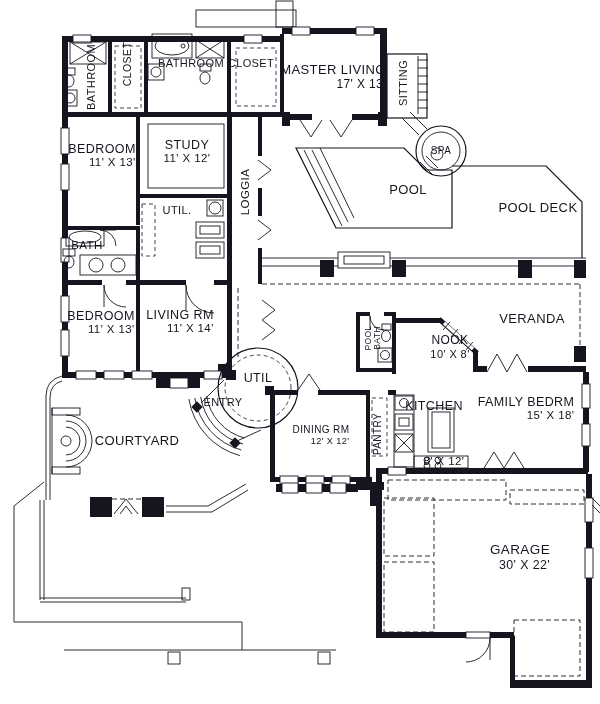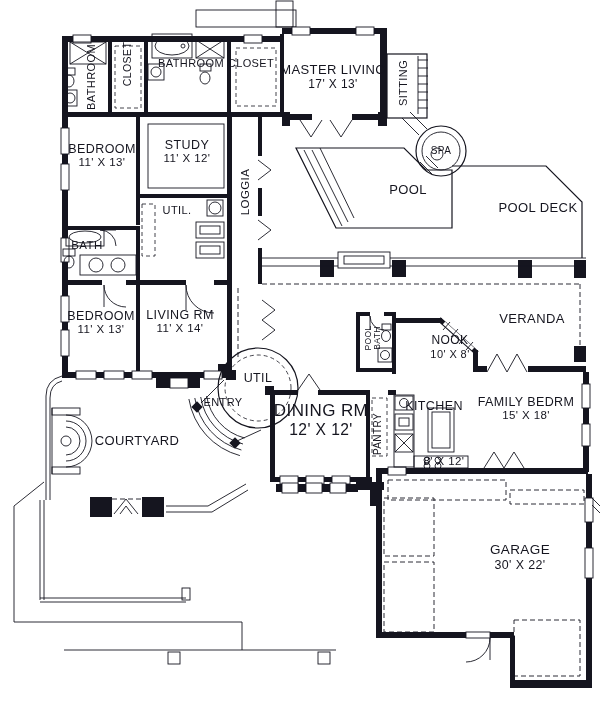--- a/index.html
+++ b/index.html
@@ -9,21 +9,21 @@
   .w{fill:#15151f;stroke:none;}
   .ws{stroke:#15151f;fill:none;}
   .t{fill:none;stroke:#15151f;stroke-width:1.2;}
   .t2{fill:none;stroke:#15151f;stroke-width:0.9;}
   .d{fill:none;stroke:#15151f;stroke-width:0.9;stroke-dasharray:5 3;}
   .d2{fill:none;stroke:#15151f;stroke-width:0.8;stroke-dasharray:4 3;}
   .wh{fill:#ffffff;stroke:#15151f;stroke-width:0.9;}
   .lbl{position:absolute;transform:translate(-50%,-50%);color:#15151f;
        font-size:12px;letter-spacing:.4px;white-space:nowrap;text-align:center;
        line-height:1.15;}
-  .lbl .dims{display:block;font-size:.92em;}
+  .lbl .dims{display:block;font-size:.92em;text-align:right;}
   .v{transform:translate(-50%,-50%) rotate(-90deg);}
   .two{line-height:1.0;}
 </style>
 </head>
 <body>
 
 <div id="plan">
 <svg width="600" height="704" viewBox="0 0 600 704">
 
   <g>
@@ -317,19 +317,19 @@
   <div class="lbl" style="left:177px;top:210px;font-size:11px"><span>UTIL.</span></div>
   <div class="lbl" style="left:87px;top:246px;font-size:11.5px"><span>BATH</span></div>
   <div class="lbl" style="left:101px;top:323px;font-size:12.5px"><span>BEDROOM</span><span class="dims">11' X 13'</span></div>
   <div class="lbl" style="left:180px;top:322px;font-size:12.5px"><span>LIVING RM</span><span class="dims">11' X 14'</span></div>
   <div class="lbl" style="left:532px;top:319px;font-size:13px"><span>VERANDA</span></div>
   <div class="lbl" style="left:450px;top:347px;font-size:12px"><span>NOOK</span><span class="dims">10' X 8'</span></div>
   <div class="lbl v two" style="left:372px;top:338px;font-size:8.5px"><span>POOL</span><br><span>BATH</span></div>
   <div class="lbl" style="left:258px;top:378px;font-size:12.5px"><span>UTIL</span></div>
   <div class="lbl" style="left:223px;top:402px;font-size:11px"><span>ENTRY</span></div>
   <div class="lbl" style="left:137px;top:441px;font-size:13px"><span>COURTYARD</span></div>
-  <div class="lbl" style="left:321px;top:420px;font-size:17px"><span>DINING RM</span><span class="dims">12' X 12'</span></div>
+  <div class="lbl" style="left:321px;top:435px;font-size:10px"><span>DINING RM</span><span class="dims">12' X 12'</span></div>
   <div class="lbl v" style="left:378px;top:434px;font-size:10px"><span>PANTRY</span></div>
   <div class="lbl" style="left:434px;top:406px;font-size:12.5px"><span>KITCHEN</span></div>
   <div class="lbl" style="left:444px;top:462px;font-size:11.5px"><span>8' X 12'</span></div>
   <div class="lbl" style="left:526px;top:409px;font-size:12.5px"><span>FAMILY BEDRM</span><span class="dims">15' X 18'</span></div>
   <div class="lbl" style="left:520px;top:557px;font-size:13.5px"><span>GARAGE</span><span class="dims">30' X 22'</span></div>
 </div>
 
 </body></html>

